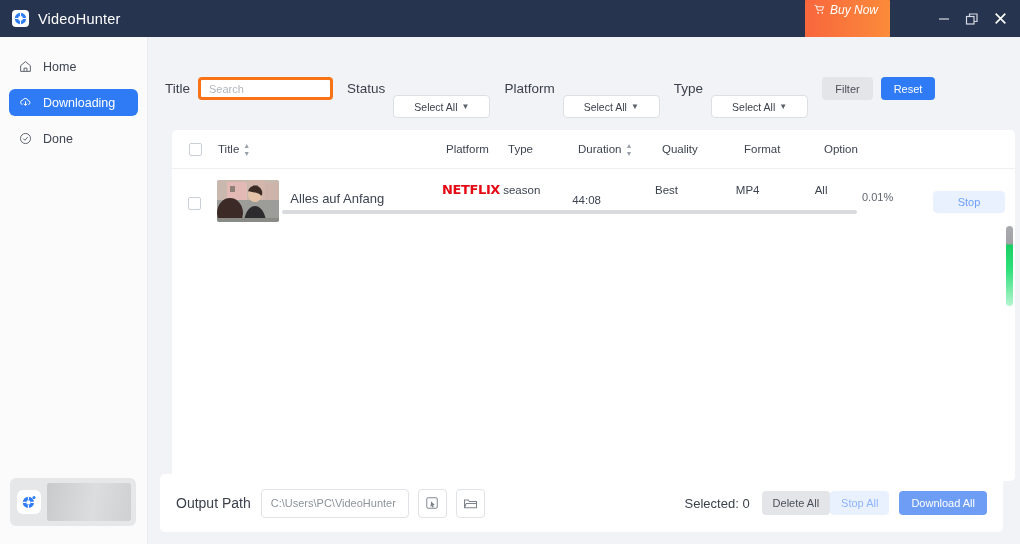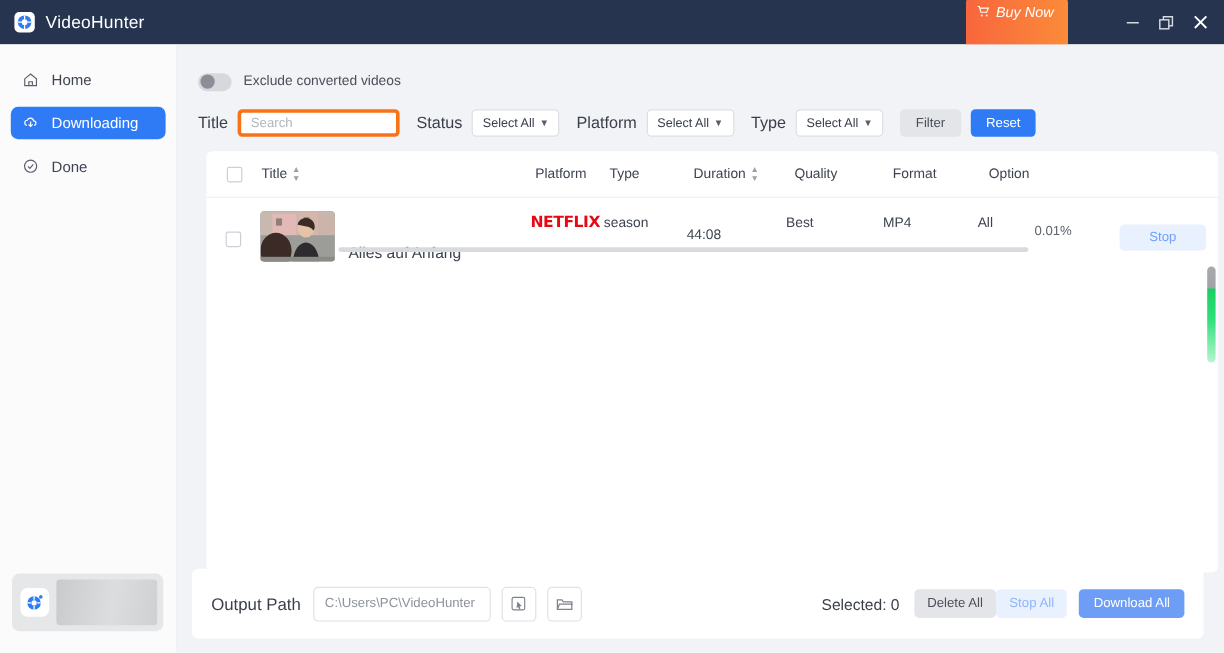--- a/index.html
+++ b/index.html
@@ -85,21 +85,21 @@
   .search-input {
     width: 135px; height: 23px; border: 3px solid #f97316; border-radius: 4px;
     background: #fff; font-size: 11px; color: #3a3f4a; padding: 0 8px;
     font-family: "Liberation Sans", sans-serif;
   }
   .search-input::placeholder { color: #b2b6bd; }
   .select {
     height: 23px; min-width: 64px; border: 1px solid #dcdfe4; border-radius: 4px;
     background: #fff; font-size: 10.5px; color: #3a3f4a;
     display: flex; align-items: center; justify-content: center; gap: 4px;
-    padding: 0 8px; cursor: pointer; white-space: nowrap;
+    padding: 0 20px; cursor: pointer; white-space: nowrap; margin-top: 36px;
   }
   .caret { font-size: 8px; color: #5b6068; line-height: 1; }
   .btn-filter {
     height: 23px; padding: 0 13px; border: none; border-radius: 4px;
     background: #e4e5e8; color: #4a4f59; font-size: 11px; cursor: pointer;
     font-family: "Liberation Sans", sans-serif;
   }
   .btn-reset {
     height: 23px; padding: 0 13px; border: none; border-radius: 4px;
     background: #2f7bf6; color: #fff; font-size: 11px; cursor: pointer;
@@ -299,26 +299,20 @@
           <path d="M7.4 2.8v3 M7.4 11v3 M1.8 8.4h3 M10 8.4h3" stroke="#ffffff" stroke-width="1.1"></path>
           <circle cx="13" cy="3.4" r="1.5" fill="#2f7bf6"></circle>
         </svg>
       </span>
       <span class="ad-fill"></span>
     </div>
   </div>
 
   <div class="main">
 
-    <div class="toggle-row">
-      <span class="toggle">
-        <span class="knob"></span>
-      </span>
-      <span class="toggle-label">Exclude converted videos</span>
-    </div>
 
     <div class="filter-row">
       <span class="f-label">Title</span>
       <input class="search-input" type="text" placeholder="Search" style="">
 
       <span class="f-label ml-extra">Status</span>
       <div class="select">
         <span>Select All</span>
         <span class="caret">▼</span>
       </div>
@@ -364,21 +358,21 @@
         <div class="c-quality">Quality</div>
         <div class="c-format">Format</div>
         <div class="c-option">Option</div>
       </div>
 
       <div class="trow">
         <div class="c-check">
           <span class="checkbox"></span>
         </div>
 
-        <div class="c-title" style="gap:11px; align-items:flex-end;">
+        <div class="c-title" style="gap:11px; align-items:flex-start;">
           <span class="thumb">
             <svg width="62" height="42" viewBox="0 0 62 42">
               <rect width="62" height="42" fill="#b9b0a6"></rect>
               <rect x="0" y="0" width="62" height="22" fill="#c9b8ae"></rect>
               <rect x="10" y="2" width="20" height="18" fill="#e3b9b6"></rect>
               <rect x="32" y="0" width="16" height="20" fill="#d3b7ad"></rect>
               <rect x="48" y="3" width="14" height="17" fill="#cdb4aa"></rect>
               <rect x="13" y="6" width="5" height="6" fill="#8e7f78"></rect>
               <rect x="36" y="5" width="5" height="6" fill="#8e7f78"></rect>
               <rect x="0" y="20" width="62" height="22" fill="#9c9d99"></rect>

